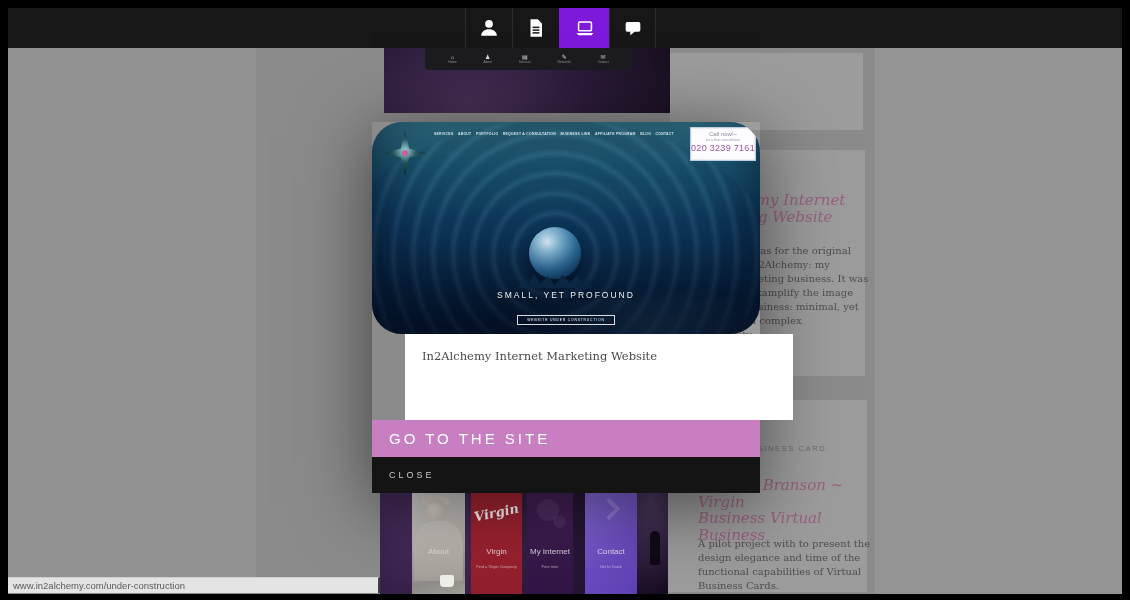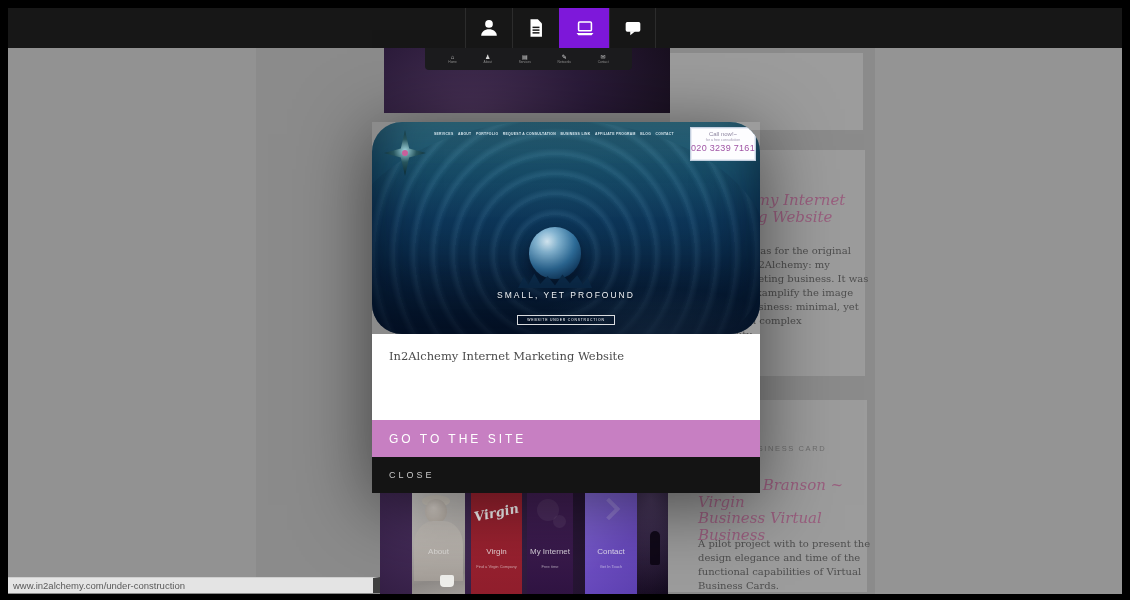--- a/index.html
+++ b/index.html
@@ -143,37 +143,37 @@
     font-size:8.5px; letter-spacing:2px; color:#eef2f6; text-shadow:0 1px 2px rgba(0,0,0,0.6);
   }
   .construction {
     position:absolute; left:0; right:0; top:185px; text-align:center;
   }
   .construction span {
     display:inline-block; border:1px solid rgba(255,255,255,0.85); background:rgba(8,20,40,0.30);
     padding:2px 9px; font-size:3.4px; letter-spacing:0.8px; color:#fff;
   }
 
-  .modal-body { position:relative; width:388px; height:86px; background:#fff; padding:15px 17px 0 17px; }
+  .modal-body { position:relative; width:388px; height:86px; background:#fff; padding:15px 17px 0 17px;margin-left:33px; }
   .modal-title { font:11.5px "DejaVu Serif", serif; color:#4a4a4a; }
   .modal-desc  { margin-top:9px; font-size:9px; line-height:13.5px; color:#a8a8a8; }
 
   .btn-go {
     position:relative; width:388px; height:37px; background:#c77fc2; color:#fff;
-    font-size:12px; letter-spacing:3px; display:flex; align-items:center; padding-left:17px; cursor:pointer;
+    font-size:15px; letter-spacing:3px; display:flex; align-items:center; padding-left:17px; cursor:pointer;
   }
   .btn-close {
     position:relative; width:388px; height:36px; background:#141414; color:#c9c9c9;
     font-size:9px; letter-spacing:3px; display:flex; align-items:center; padding-left:17px; cursor:pointer;
   }
 
   
   .status-bar {
     position:absolute; left:0; top:569px; width:372px; height:16px; background:#e4e4e4;
-    border-right:7px solid #404040; border-top:1px solid #cfcfcf;
+    border-right:2px solid #404040; border-top:1px solid #cfcfcf;
     font-size:9.5px; color:#5a5a5a; line-height:15px; padding-left:5px;
   }
 </style>
 </head>
 <body>
 
 <div class="stage">
   <div class="screen">
 
     <div class="bg-left-light"></div>

